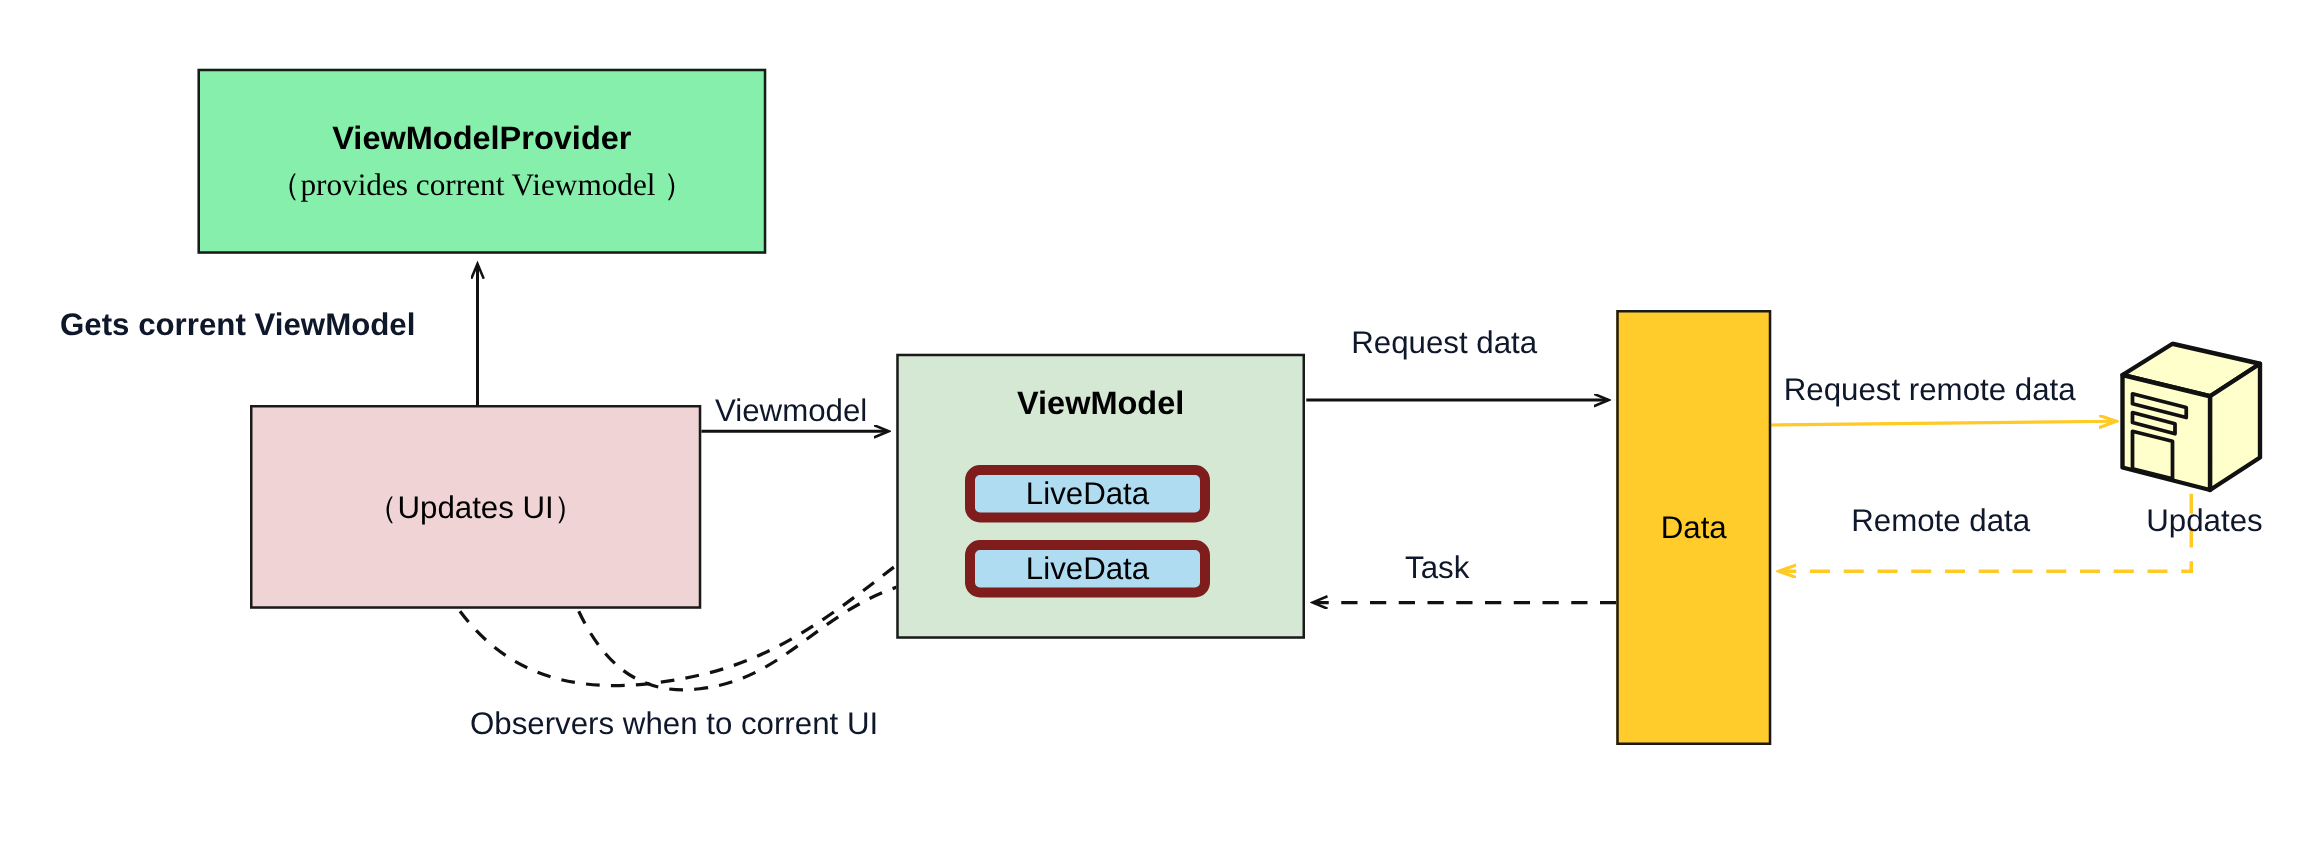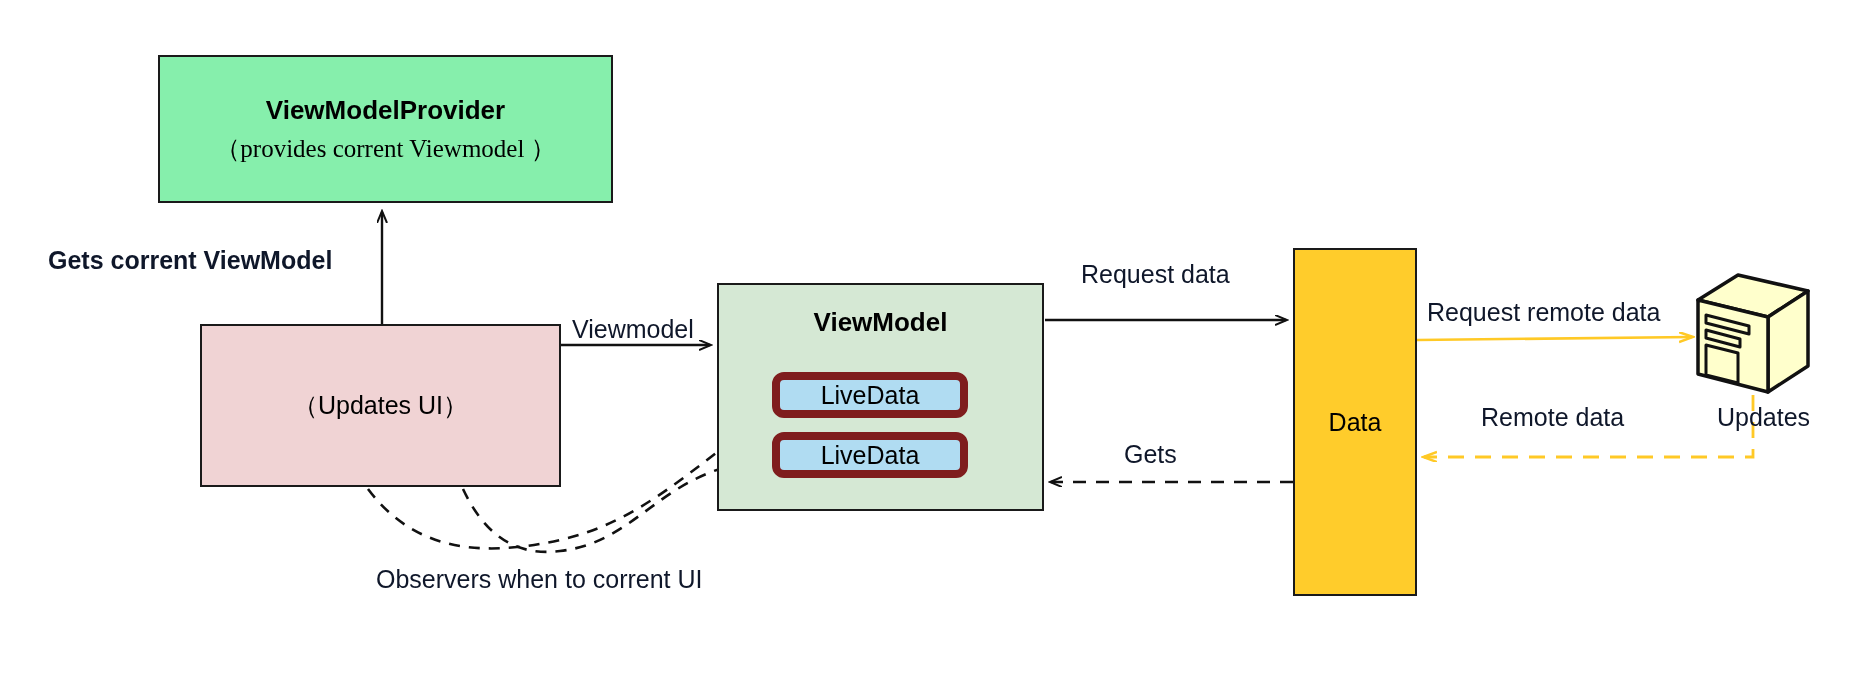--- a/index.html
+++ b/index.html
@@ -219,18 +219,18 @@
     <path d="M12,42 L55,53 L55,61 L12,50 Z" fill="#ffffcc" stroke="#111" stroke-width="3" stroke-linejoin="round"></path>
     <path d="M12,57 L46,66 L46,74 L12,65 Z" fill="#ffffcc" stroke="#111" stroke-width="3" stroke-linejoin="round"></path>
 
     <path d="M12,72 L44,80 L44,110 L12,102 Z" fill="#ffffcc" stroke="#111" stroke-width="3" stroke-linejoin="round"></path>
   </svg>
 
   <div class="edge-label bold" id="label-gets-vm">Gets corrent ViewModel</div>
   <div class="edge-label" id="label-reference">Viewmodel</div>
   <div class="edge-label" id="label-observers">Observers when to corrent UI</div>
   <div class="edge-label" id="label-request-data">Request data</div>
-  <div class="edge-label" id="label-data">Gets</div>
+  <div class="edge-label" id="label-data">Task</div>
   <div class="edge-label" id="label-request-remote">Request remote data</div>
   <div class="edge-label" id="label-remote-data">Remote data</div>
   <div class="edge-label" id="label-server">Updates</div>
 
 </div>
 
 </body></html>

